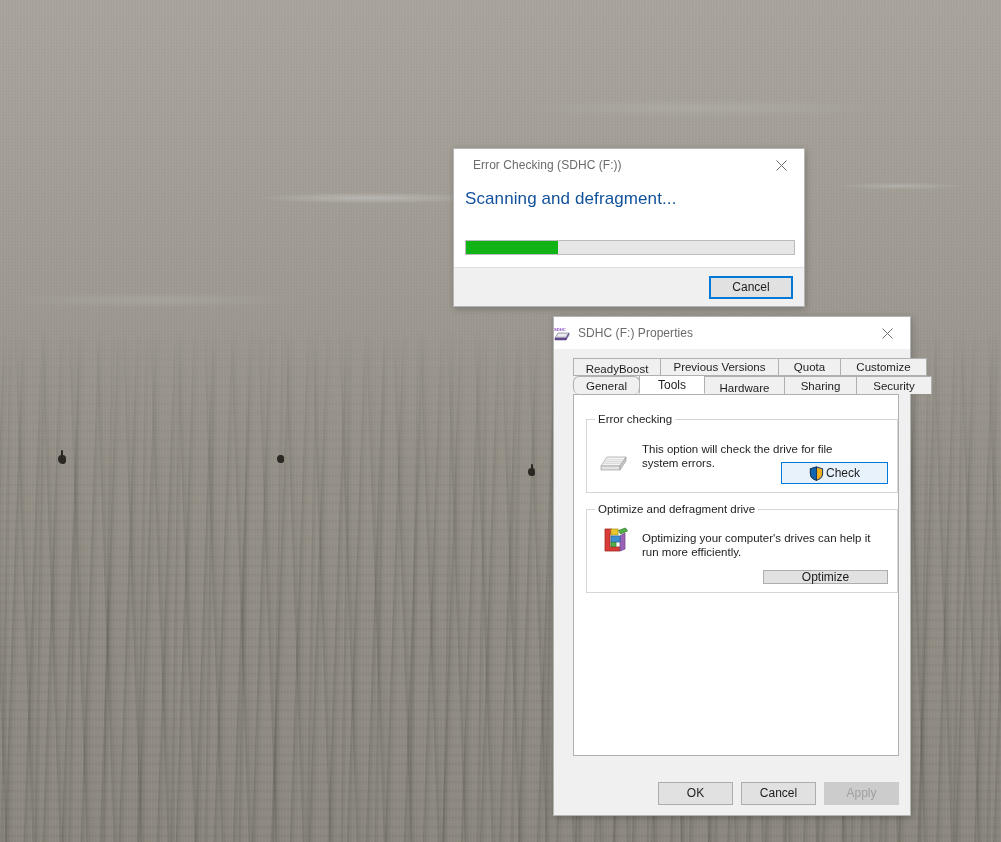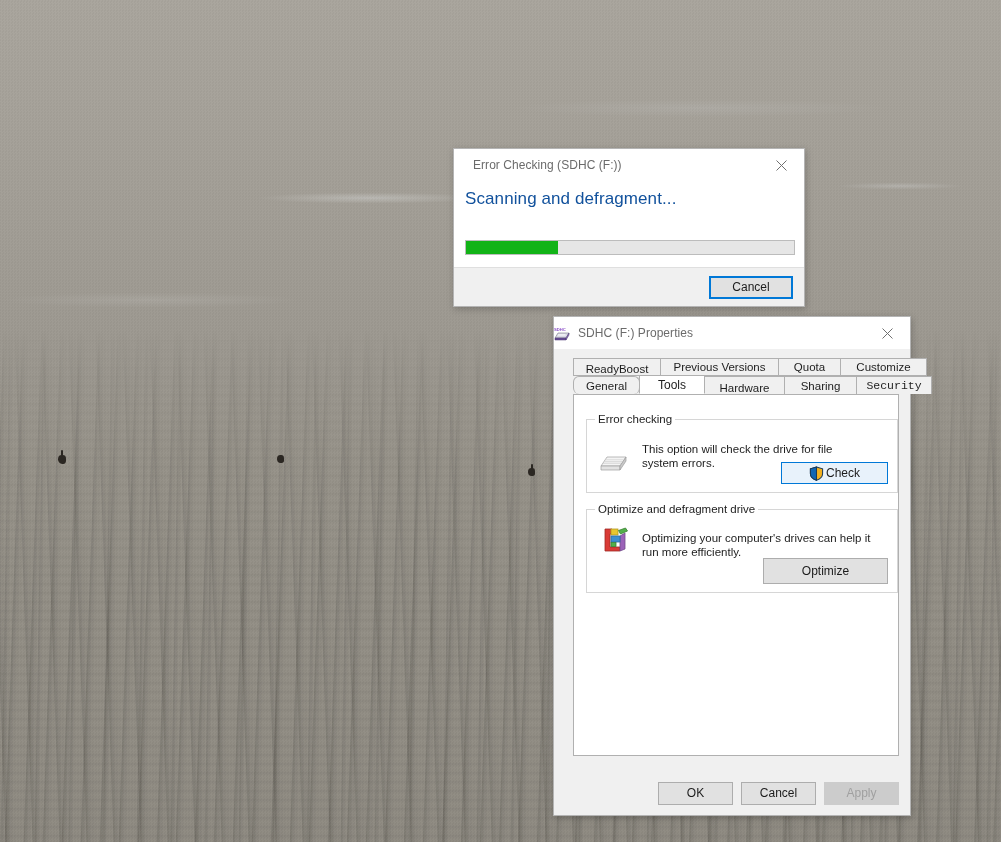--- a/index.html
+++ b/index.html
@@ -291,21 +291,21 @@
     display: flex;
     align-items: center;
     justify-content: center;
     gap: 2px;
     font-size: 12px;
     color: #1c1c1c;
   }
   #optimize-button {
     position: absolute;
     right: 9px; bottom: 8px;
-    width: 125px; height: 26px;
+    width: 125px; height: 14px;
     background: #e1e1e1;
     border: 1px solid #adadad;
     display: flex;
     align-items: center;
     justify-content: center;
     font-size: 12px;
     color: #1c1c1c;
   }
   #props-footer {
     position: absolute;
@@ -417,21 +417,21 @@
       </div>
       <div class="tab active" style="width:66px;">
         <span>Tools</span>
       </div>
       <div class="tab" style="width:81px;align-items:flex-end;">
         <span>Hardware</span>
       </div>
       <div class="tab" style="width:73px;">
         <span>Sharing</span>
       </div>
-      <div class="tab" style="width:76px;font-family:Liberation Mono, monospace;">
+      <div class="tab" style="width:76px;">
         <span>Security</span>
       </div>
     </div>
   </div>
 
   <div id="tabpanel">
 
     <div class="groupbox" id="group-errorchecking">
       <span class="groupbox-title">Error checking</span>
 

